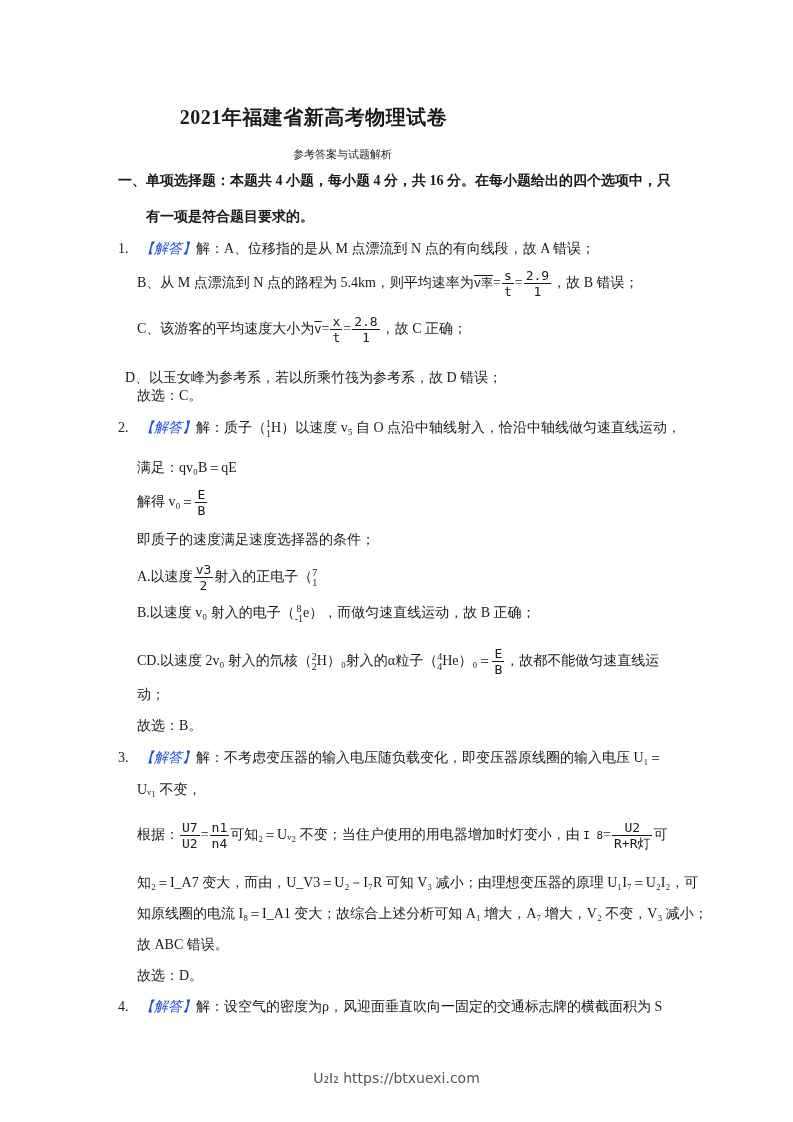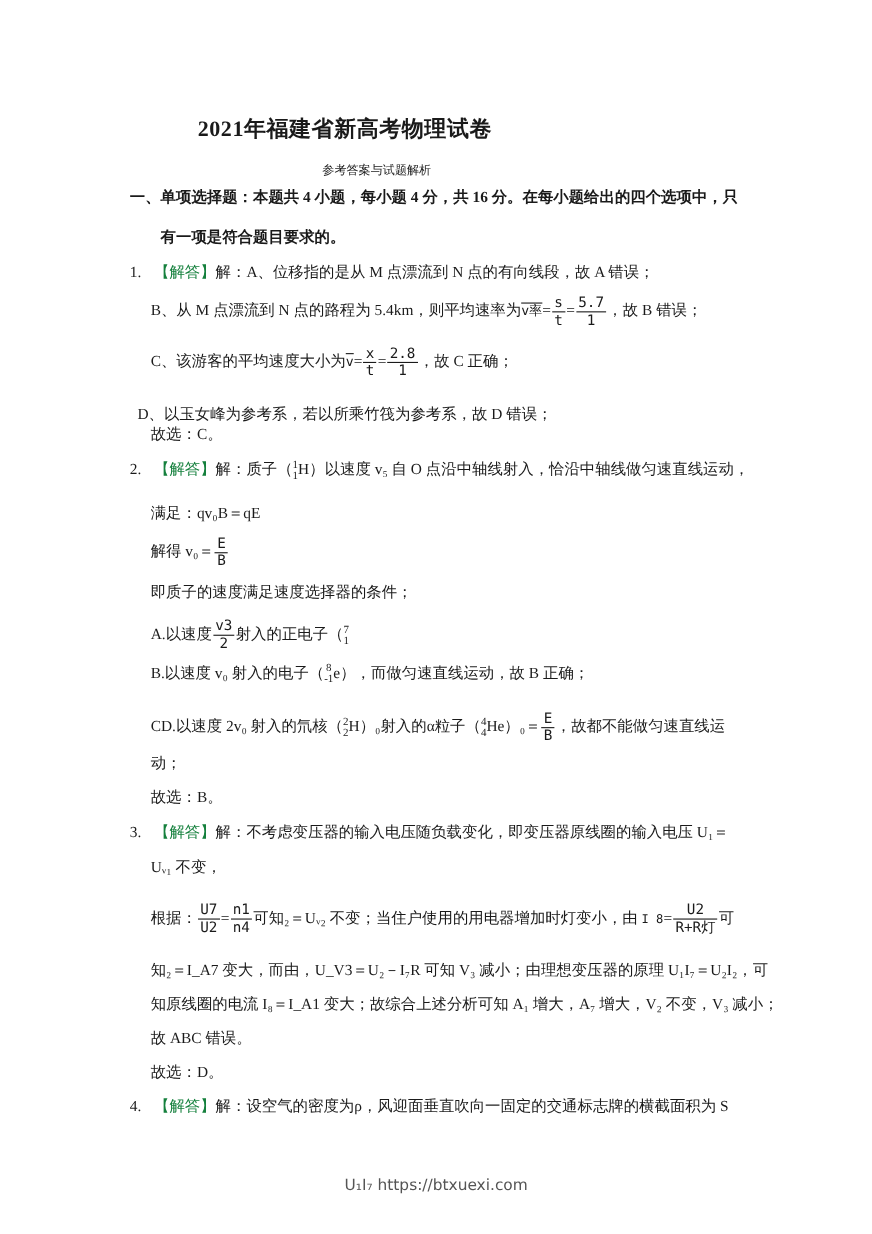--- a/index.html
+++ b/index.html
@@ -3,21 +3,21 @@
 <meta charset="utf-8">
 <style>
   html, body { margin: 0; padding: 0; background: #ffffff; }
   body { width: 793px; height: 1122px; position: relative; overflow: hidden;
          font-family: "Liberation Serif", "DejaVu Serif", serif; color: #1a1a1a; }
   .page-title { position: absolute; top: 104px; left: 0; width: 627px; text-align: center;
                 font-size: 20px; font-weight: bold; letter-spacing: 0.5px; }
   .subtitle { position: absolute; top: 147px; left: 0; width: 685px; text-align: center; font-size: 11px; }
   .line { position: absolute; font-size: 14px; white-space: nowrap; line-height: 20px; }
   .bold { font-weight: bold; }
-  .tag { color: #15803d; }
+  .tag { color: #1d4ed8; font-style: italic; }
   .num { display: inline-block; width: 22px; }
   .frac { display: inline-block; vertical-align: middle; text-align: center; font-family: "DejaVu Sans Mono", monospace; font-size: 13px; line-height: 15px; margin: 0 1px; }
   .frac .n { display: block; border-bottom: 1px solid #1a1a1a; padding: 0 2px; }
   .frac .d { display: block; padding: 0 2px; }
   .over { text-decoration: overline; font-family: "DejaVu Sans Mono", monospace; font-size: 12px; }
   .mono { font-family: "DejaVu Sans Mono", monospace; font-size: 11px; }
   .nuc { display: inline-block; vertical-align: middle; font-size: 10px; line-height: 10px; text-align: center; }
   .nuc span { display: block; }
   .footer { position: absolute; top: 1070px; left: 0; width: 793px; text-align: center;
             font-family: "DejaVu Sans", sans-serif; font-size: 14px; color: #555; }
@@ -29,21 +29,21 @@
   <div class="page-title">2021年福建省新高考物理试卷</div>
   <div class="subtitle">参考答案与试题解析</div>
 
   <div class="line bold" style="top:171px;left:118px;">一、单项选择题：本题共 4 小题，每小题 4 分，共 16 分。在每小题给出的四个选项中，只</div>
   <div class="line bold" style="top:207px;left:118px;margin-left:28px;">有一项是符合题目要求的。</div>
 
   <div class="line" style="top:239px;left:118px;">
     <span class="num">1.</span><span class="tag">【解答】</span><span>解：A、位移指的是从 M 点漂流到 N 点的有向线段，故 A 错误；</span>
   </div>
   <div class="line" style="top:268px;left:137px;">
-    <span>B、从 M 点漂流到 N 点的路程为 5.4km，则平均速率为</span><span class="over">v率</span>=<span class="frac"><span class="n">s</span><span class="d">t</span></span>=<span class="frac"><span class="n">5.7</span><span class="d">1</span></span><span>，故 B 错误；</span>
+    <span>B、从 M 点漂流到 N 点的路程为 5.4km，则平均速率为</span><span class="over">v率</span>=<span class="frac"><span class="n">s</span><span class="d">t</span></span>=<span class="frac"><span class="n">2.9</span><span class="d">1</span></span><span>，故 B 错误；</span>
   </div>
   <div class="line" style="top:314px;left:137px;">
     <span>C、该游客的平均速度大小为</span><span class="over">v</span>=<span class="frac"><span class="n">x</span><span class="d">t</span></span>=<span class="frac"><span class="n">2.8</span><span class="d">1</span></span><span>，故 C 正确；</span>
   </div>
   <div class="line" style="top:353px;left:125px;margin-top:15px;">D、以玉女峰为参考系，若以所乘竹筏为参考系，故 D 错误；</div>
   <div class="line" style="top:386px;left:137px;">故选：C。</div>
 
   <div class="line" style="top:418px;left:118px;">
     <span class="num">2.</span><span class="tag">【解答】</span><span>解：质子（</span><span class="nuc"><span>1</span><span>1</span></span><span>H</span><span>）以速度 v₅ 自 O 点沿中轴线射入，恰沿中轴线做匀速直线运动，</span>
   </div>
@@ -73,14 +73,14 @@
   </div>
   <div class="line" style="top:873px;left:137px;">知₂＝I_A7 变大，而由，U_V3＝U₂－I₇R 可知 V₃ 减小；由理想变压器的原理 U₁I₇＝U₂I₂，可</div>
   <div class="line" style="top:904px;left:137px;">知原线圈的电流 I₈＝I_A1 变大；故综合上述分析可知 A₁ 增大，A₇ 增大，V₂ 不变，V₃ 减小；</div>
   <div class="line" style="top:935px;left:137px;">故 ABC 错误。</div>
   <div class="line" style="top:966px;left:137px;">故选：D。</div>
 
   <div class="line" style="top:997px;left:118px;">
     <span class="num">4.</span><span class="tag">【解答】</span><span>解：设空气的密度为ρ，风迎面垂直吹向一固定的交通标志牌的横截面积为 S</span>
   </div>
 
-  <div class="footer">U₁I₇ https://btxuexi.com</div>
+  <div class="footer">U₂I₂ https://btxuexi.com</div>
 </div>
 
 </body></html>

